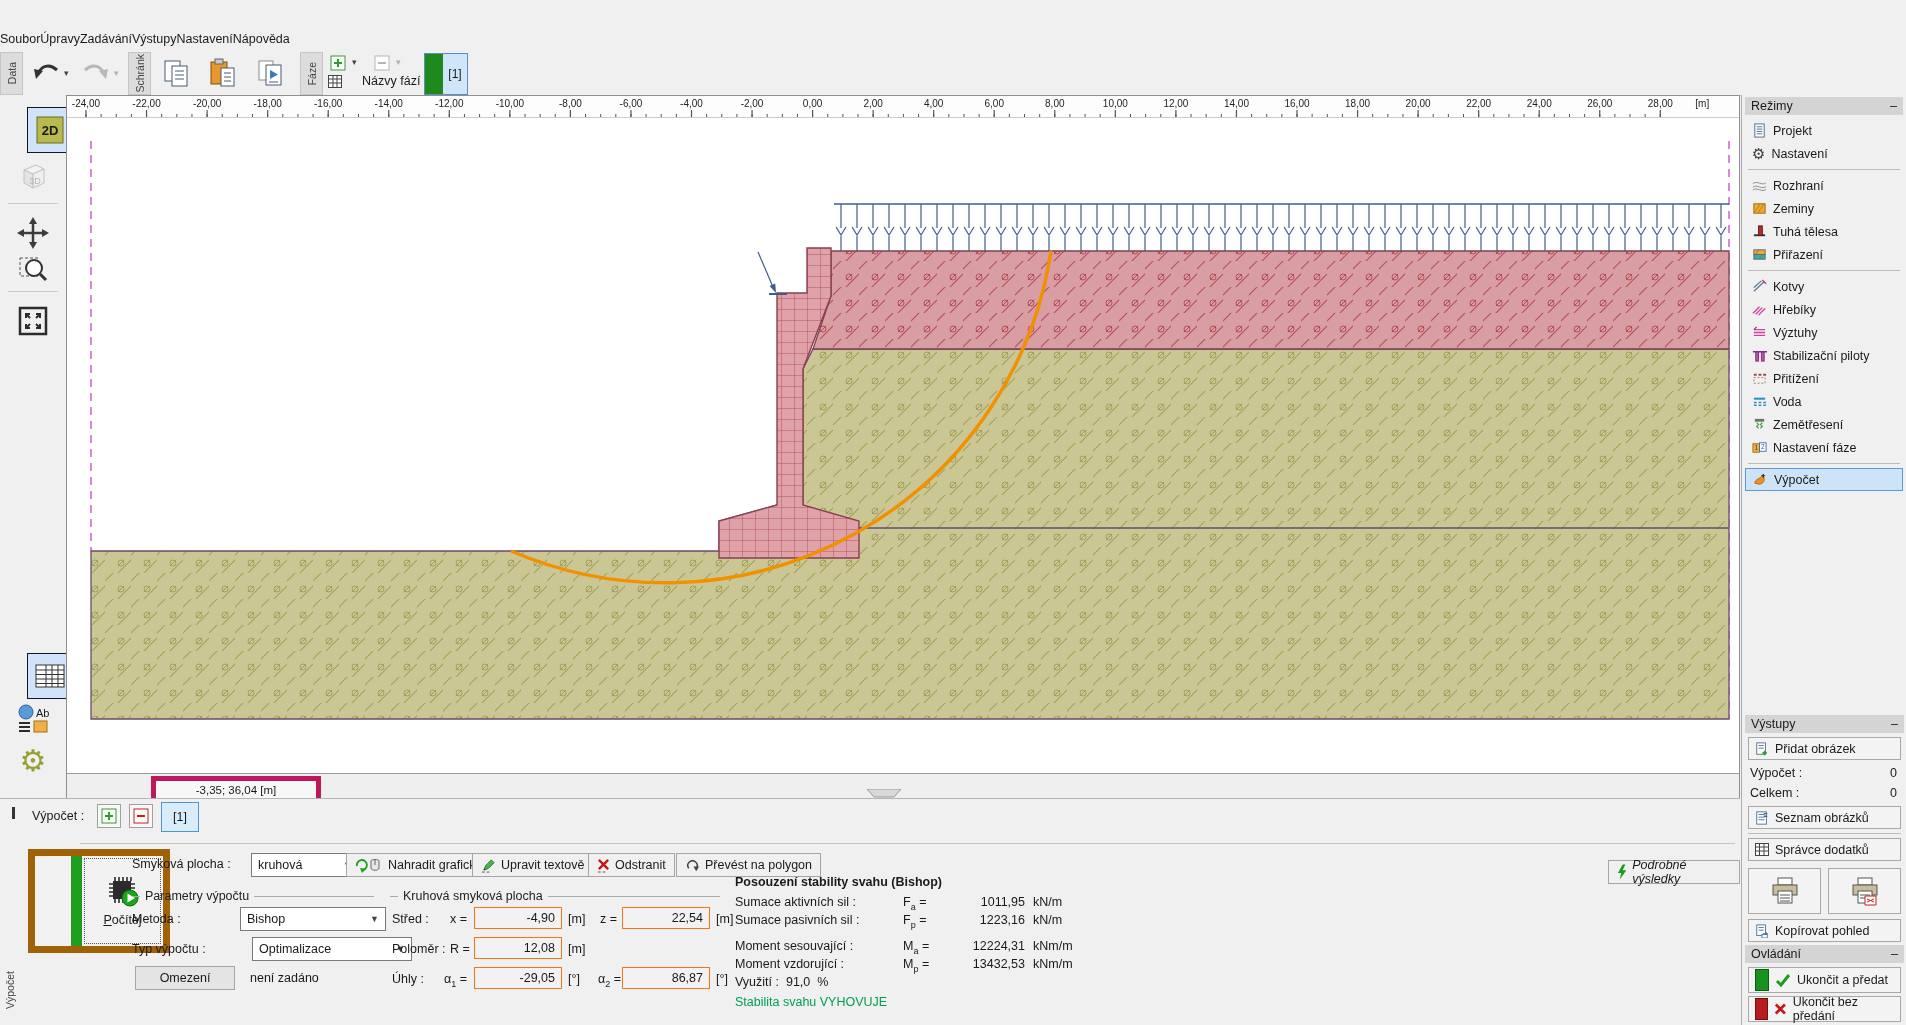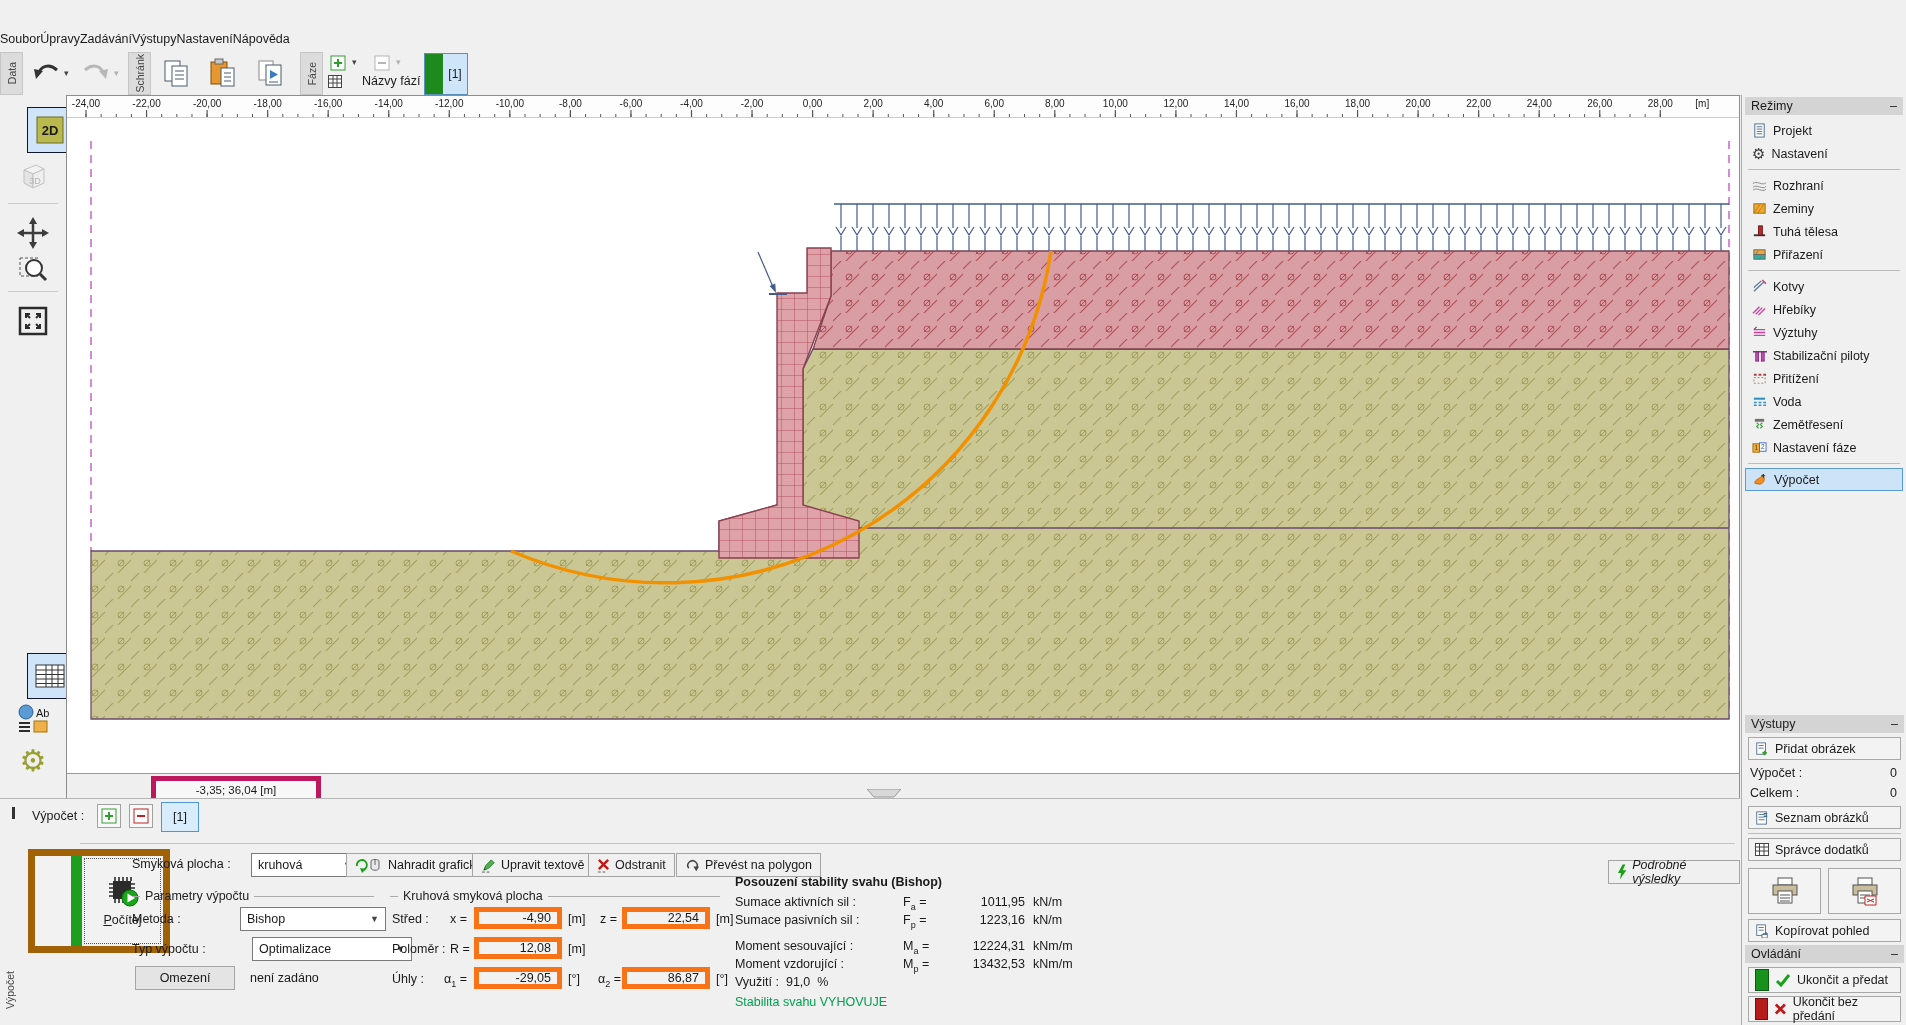--- a/index.html
+++ b/index.html
@@ -49,21 +49,21 @@
   .sb-item.sel{background:#cde3f7;border:1px solid #5b9bd5;height:21px;margin:0 3px;padding-left:7px;}
   .sb-sep{height:1px;background:#bdbdbd;margin:4px 6px;}
   .sb-btn{display:flex;align-items:center;gap:6px;height:21px;margin:3px 6px;background:#f3f3f3;border:1px solid #a8a8a8;padding:0 6px;}
   .sb-row{display:flex;justify-content:space-between;padding:3px 10px 3px 8px;}
   .prbtn{position:absolute;width:71px;height:44px;background:#f3f3f3;border:1px solid #a8a8a8;display:flex;align-items:center;justify-content:center;}
 
   
   .bottompanel{left:0;top:798px;width:1740px;height:227px;background:#f0f0f0;border-top:1px solid #b5b5b5;box-sizing:border-box;}
   .btn{display:inline-flex;align-items:center;gap:5px;background:#f0f0f0;border:1px solid #a5a5a5;padding:0 8px;height:24px;box-sizing:border-box;}
   .dd{display:flex;align-items:center;justify-content:space-between;background:#fff;border:1px solid #7a7a7a;padding:0 6px;height:24px;box-sizing:border-box;}
-  .vbox{background:#f2f2f2;border:5px solid #f97316;height:22px;box-sizing:border-box;display:flex;align-items:center;justify-content:flex-end;padding:0 6px;}
+  .vbox{background:#f2f2f2;border:1px solid #f97316;height:22px;box-sizing:border-box;display:flex;align-items:center;justify-content:flex-end;padding:0 6px;}
   .legend{display:flex;align-items:center;font-size:12.5px;color:#222;}
   .legend .ln{height:1px;background:#aaa;}
   .compute{left:28px;top:50px;width:92px;height:90px;border:7px solid #a16207;background:#f2f2f2;display:flex;padding-left:36px;}
   .compute .grn{width:11px;background:#1f9d1f;}
   .compute .inner{flex:1;border:1px dotted #555;margin:2px;display:flex;flex-direction:column;align-items:center;justify-content:center;gap:4px;}
   .compute .cap{text-decoration:none;}
   .compute .cap b{font-weight:normal;text-decoration:underline;}
   .toggle1{background:#d9ecfc;border:1px solid #4f94d4;display:flex;align-items:center;justify-content:center;}
   .res-row{display:flex;align-items:baseline;height:18px;}
   .res-row .rl{width:168px;}

